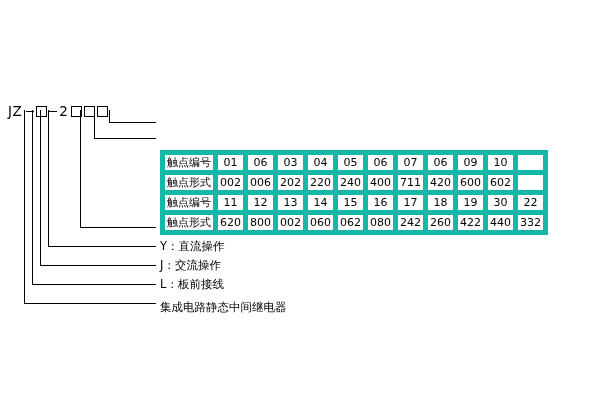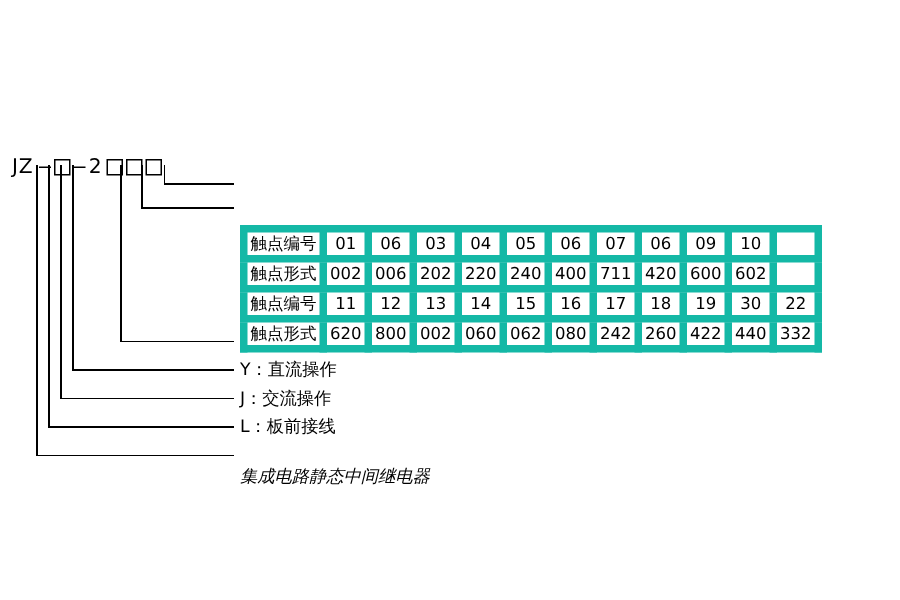--- a/index.html
+++ b/index.html
@@ -141,21 +141,21 @@
 
 
 
 
   <div class="lbl" style="left:160px; top:240px;">Y：直流操作</div>
 
   <div class="lbl" style="left:160px; top:259px;">J：交流操作</div>
 
   <div class="lbl" style="left:160px; top:278px;">L：板前接线</div>
 
-  <div class="lbl" style="left:160px; top:311px;font-style:italic;">集成电路静态中间继电器</div>
+  <div class="lbl" style="left:160px; top:301px;">集成电路静态中间继电器</div>
 
   <div class="tbl-wrap">
     <table class="contact-table">
       <tbody>
         <tr>
           <td class="hdr">触点编号</td>
           <td class="cell">01</td>
           <td class="cell">06</td>
           <td class="cell">03</td>
           <td class="cell">04</td>

